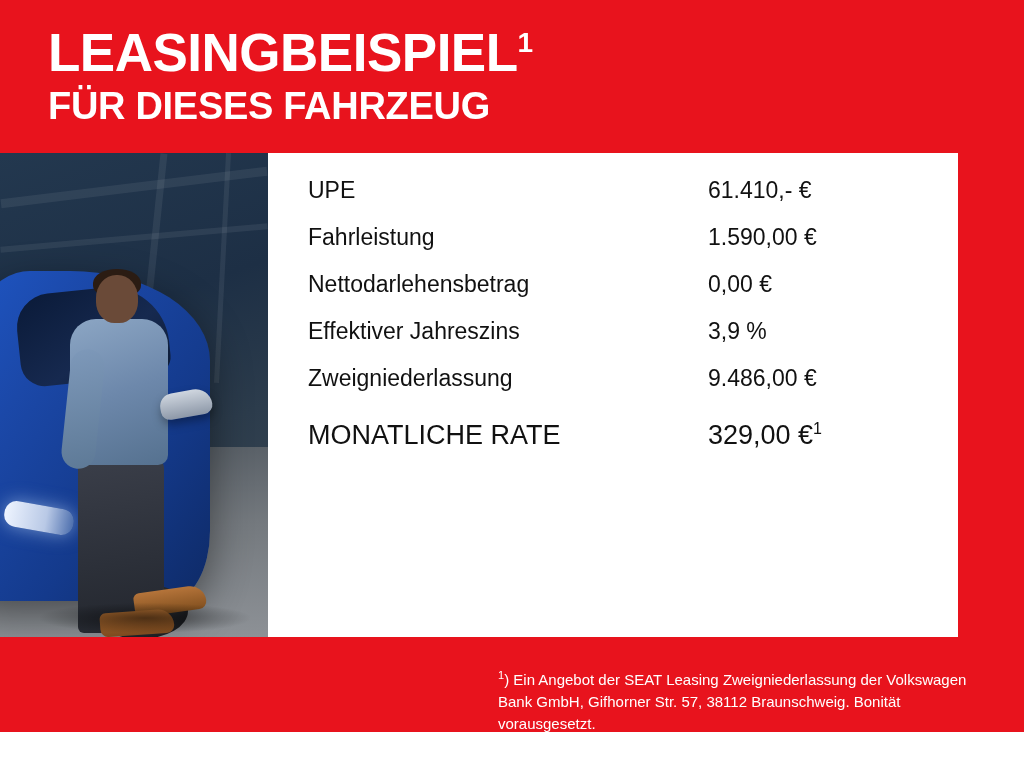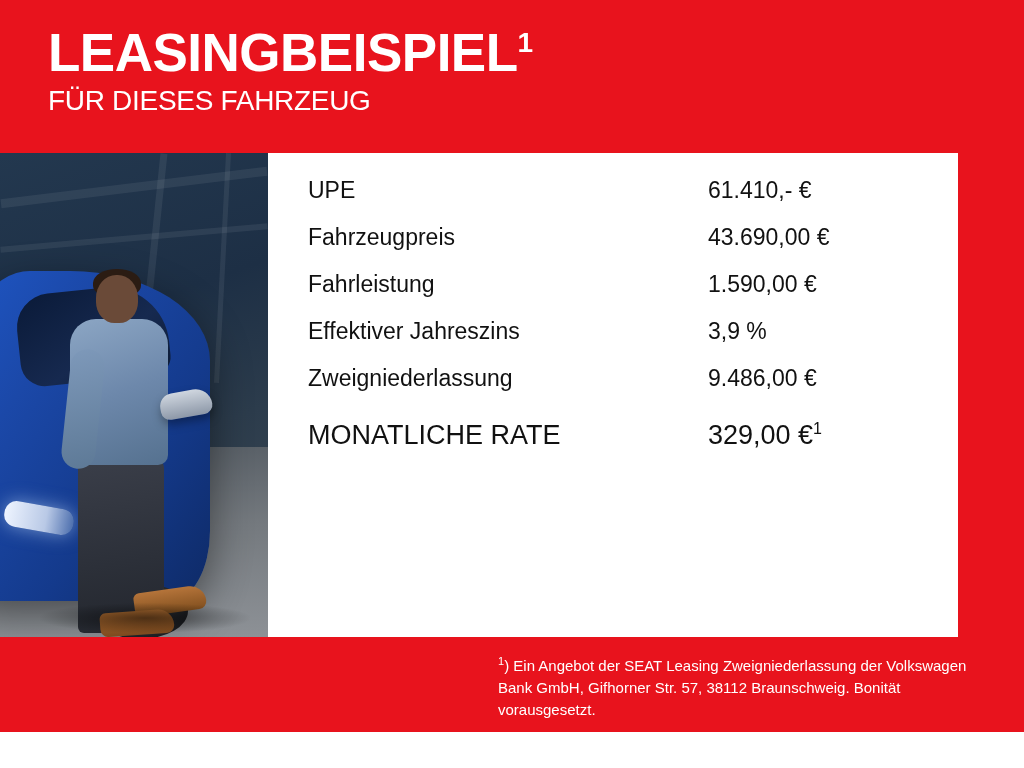--- a/index.html
+++ b/index.html
@@ -34,22 +34,22 @@
     letter-spacing: -0.5px;
     white-space: nowrap;
     display: block;
   }
   .headline .line1 sup {
     font-size: 28px;
     vertical-align: super;
     line-height: 0;
   }
   .headline .line2 {
-    font-size: 28px;
-    font-weight: normal;
+    font-size: 38px;
+    font-weight: bold;
     letter-spacing: -0.3px;
     white-space: nowrap;
     display: block;
     margin-top: 8px;
   }
   
   .band {
     position: absolute;
     left: 0;
     top: 153px;
@@ -235,21 +235,21 @@
   }
   table.leasing tr.total sup {
     font-size: 16px;
     vertical-align: super;
     line-height: 0;
   }
   
   .footnote {
     position: absolute;
     left: 498px;
-    top: 655px;
+    top: 669px;
     width: 470px;
     color: #ffffff;
     font-size: 15px;
     line-height: 1.45;
   }
   .footnote sup {
     vertical-align: super;
     font-size: 11px;
     line-height: 0;
   }
@@ -289,26 +289,26 @@
     </div>
 
     <div class="table-area">
       <table class="leasing">
         <tbody>
           <tr>
             <td class="label">UPE</td>
             <td class="value">61.410,- €</td>
           </tr>
           <tr>
-            <td class="label">Fahrzeugpreis</td>
-            <td class="value">43.690,00 €</td>
-          </tr>
-          <tr>
             <td class="label">Fahrleistung</td>
             <td class="value">1.590,00 €</td>
+          </tr>
+          <tr>
+            <td class="label">Nettodarlehensbetrag</td>
+            <td class="value">0,00 €</td>
           </tr>
           <tr>
             <td class="label">Effektiver Jahreszins</td>
             <td class="value">3,9 %</td>
           </tr>
           <tr>
             <td class="label">Zweigniederlassung</td>
             <td class="value">9.486,00 €</td>
           </tr>
           <tr class="total">

